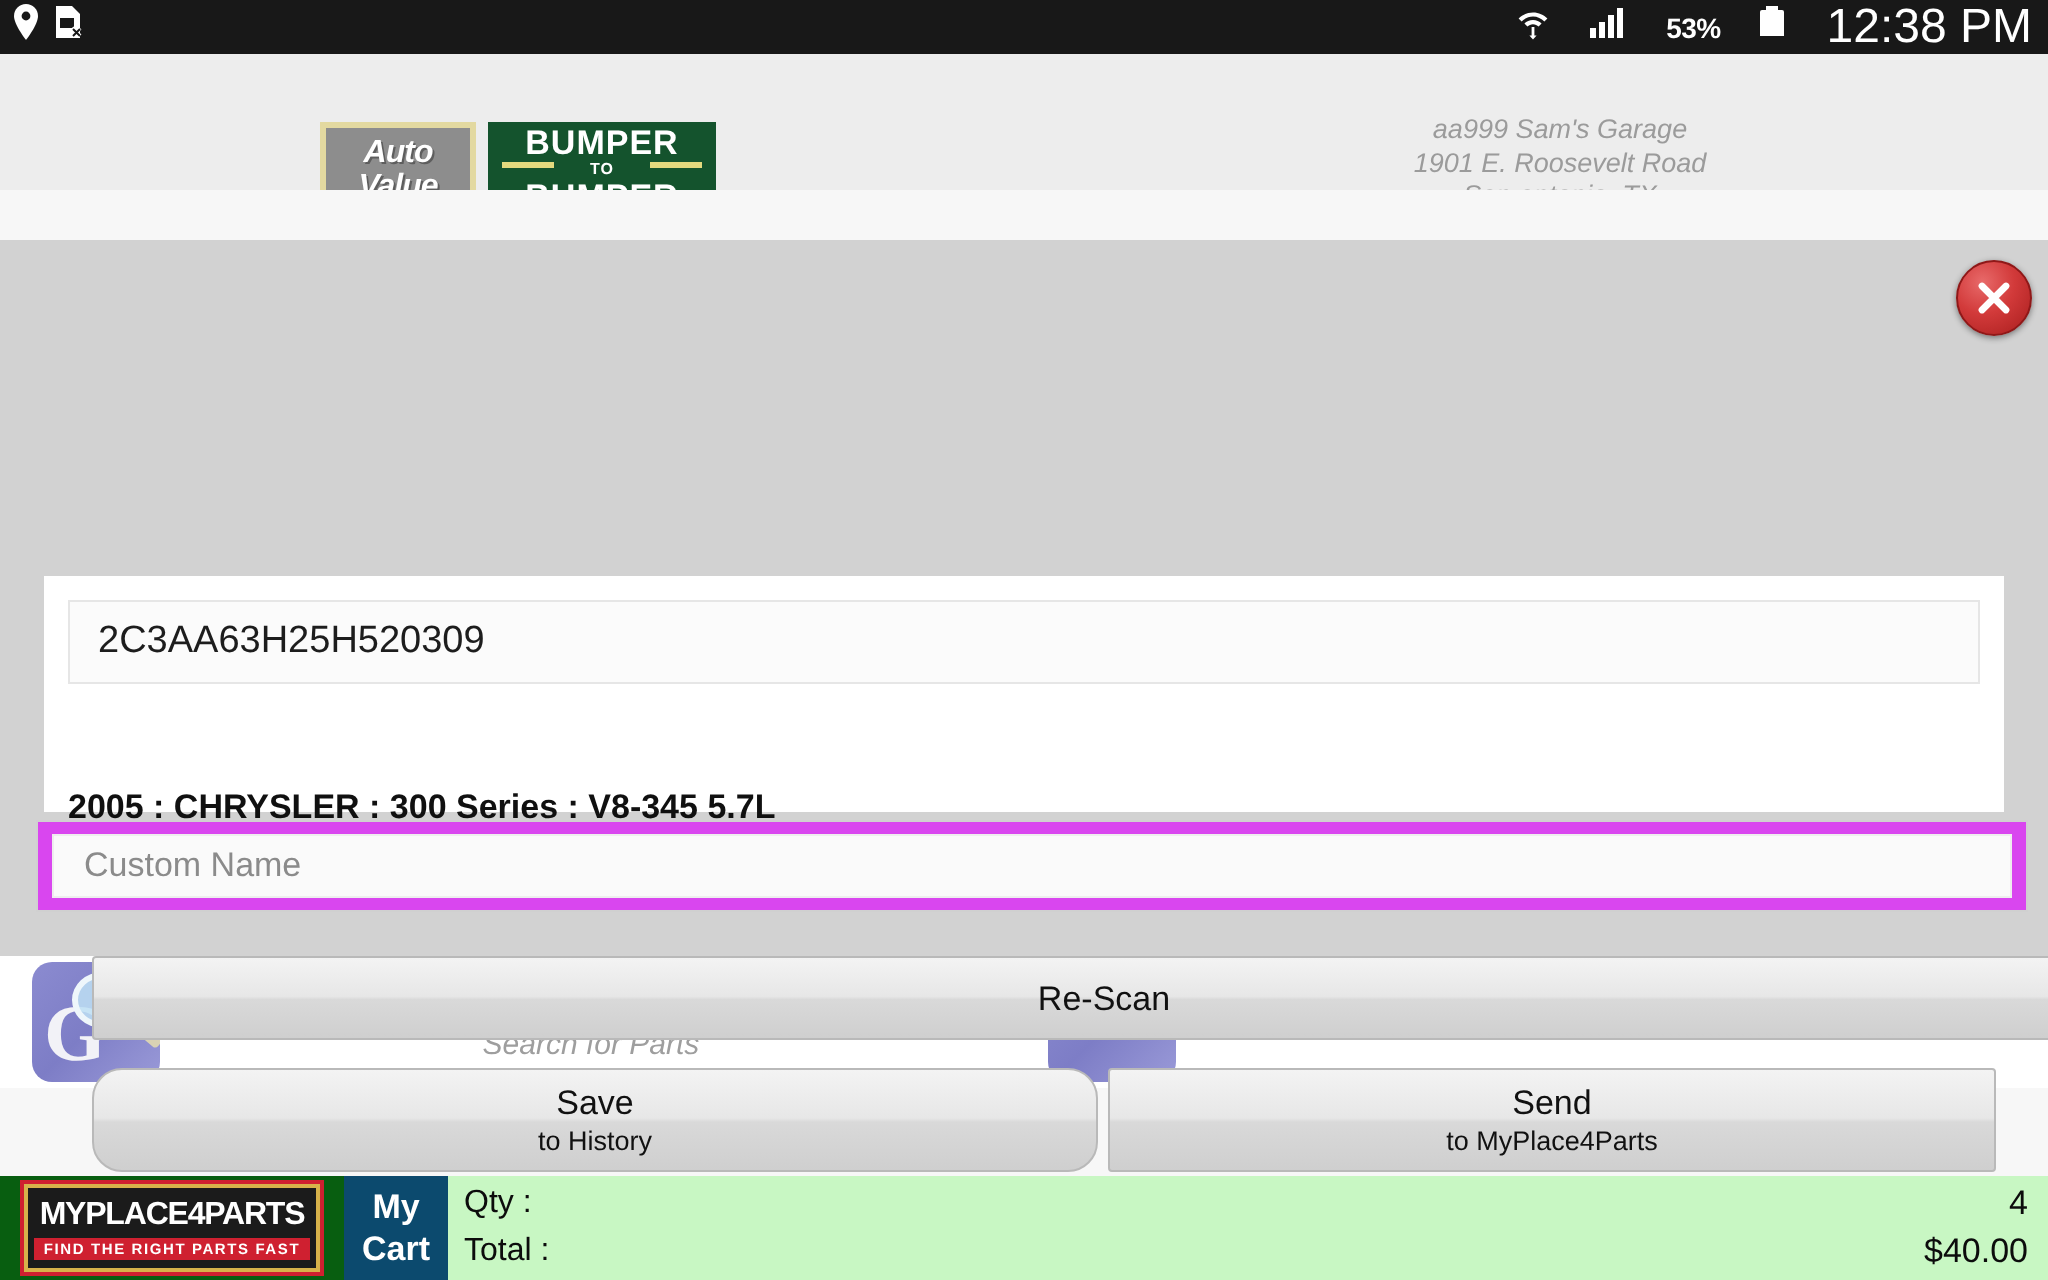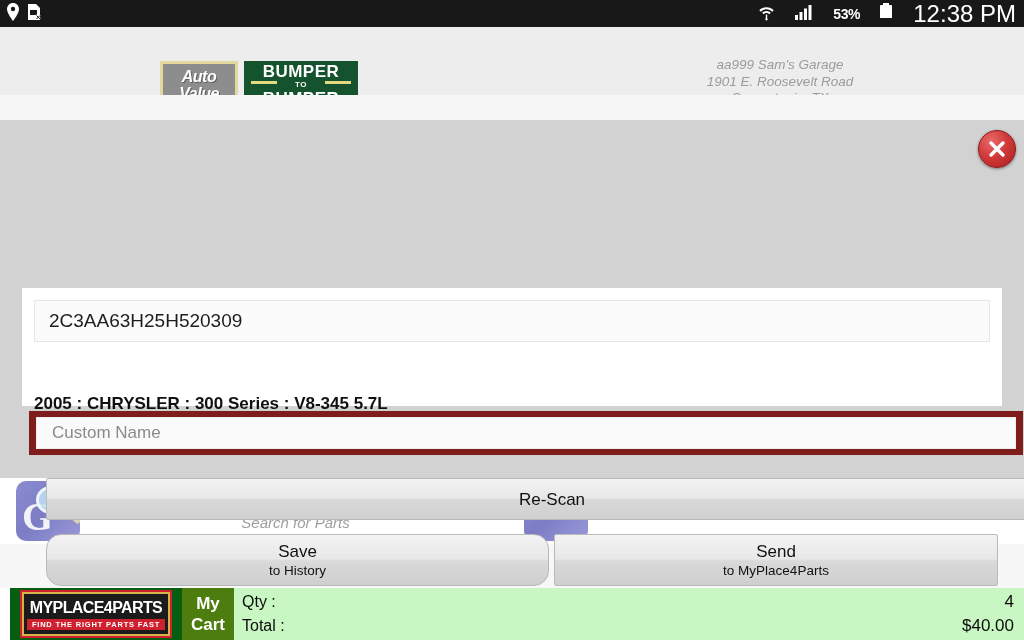--- a/index.html
+++ b/index.html
@@ -141,22 +141,22 @@
     box-shadow: 0 1px 3px rgba(0,0,0,0.45);
     display: flex; align-items: center; justify-content: center;
     cursor: pointer;
   }
   .close-btn svg { display: block; }
 
   .panel {
     position: absolute; background: #ffffff;
   }
   .panel-vin { left: 22px; top: 168px; width: 980px; height: 118px; }
-  .panel-name { left: 28px; top: 290px; width: 996px; height: 46px;
-                background: #7f1d1d; border: 1px solid #d0d0d0; }
+  .panel-name { left: 18px; top: 290px; width: 996px; height: 46px;
+                background: #d946ef; border: 1px solid #d0d0d0; }
 
   .field {
     position: absolute; left: 12px; top: 12px; width: 956px; height: 42px;
     background: #fbfbfb; border: 1px solid #e6e6e6;
     display: flex; align-items: center; padding-left: 14px;
     font-size: 19px; color: #1d1d1d;
   }
   .vehicle {
     position: absolute; left: 12px; top: 66px;
     font-size: 17px; font-weight: bold; color: #101010; margin-top: 40px;
@@ -179,42 +179,42 @@
   }
   .btn-rescan { left: 6px; top: 358px; width: 1012px; height: 42px; }
   .btn-save   { left: 6px; top: 414px; width: 503px; height: 52px; border-radius: 15px; }
   .btn-send   { left: 514px; top: 414px; width: 444px; height: 52px; }
   .btn-main { font-size: 17px; color: #111111; line-height: 21px; }
   .btn-sub  { font-size: 13.5px; color: #111111; line-height: 17px; }
 
   
   .cartbar {
     position: absolute; bottom: 0; left: 0; width: 1024px; height: 52px;
-    display: flex; align-items: stretch; padding-left: 10px;
+    display: flex; align-items: stretch;
   }
   .mp4p-wrap {
     width: 172px; background: #085e10; display: flex; align-items: center; justify-content: center;
   }
   .mp4p {
     width: 148px; height: 44px; background: #1b1b1b;
     border: 2px solid #d7b24a; outline: 2px solid #cf2030;
     display: flex; flex-direction: column; align-items: center; justify-content: center;
     position: relative;
   }
   .mp4p .top {
     color: #ffffff; font-size: 16px; font-weight: bold; letter-spacing: -0.6px; line-height: 18px;
     white-space: nowrap;
   }
   .mp4p .bottom {
     width: 138px; background: #cf2030; color: #ffffff;
     font-size: 7.5px; font-weight: bold; letter-spacing: 0.8px; text-align: center;
     line-height: 11px; margin-top: 2px;
   }
   .mycart {
-    width: 52px; background: #4d7c0f; color: #ffffff;
+    width: 52px; background: #0c4a6e; color: #ffffff;
     display: flex; flex-direction: column; align-items: center; justify-content: center;
     font-size: 17px; font-weight: bold; line-height: 21px;
     cursor: pointer;
   }
   .totals {
     flex: 1; background: #c8f7c3; display: flex; flex-direction: column;
     justify-content: center; padding: 0 10px 0 8px;
   }
   .totrow { display: flex; justify-content: space-between; font-size: 16px; color: #0c0c0c; line-height: 24px; }
   .totrow .lbl { }

